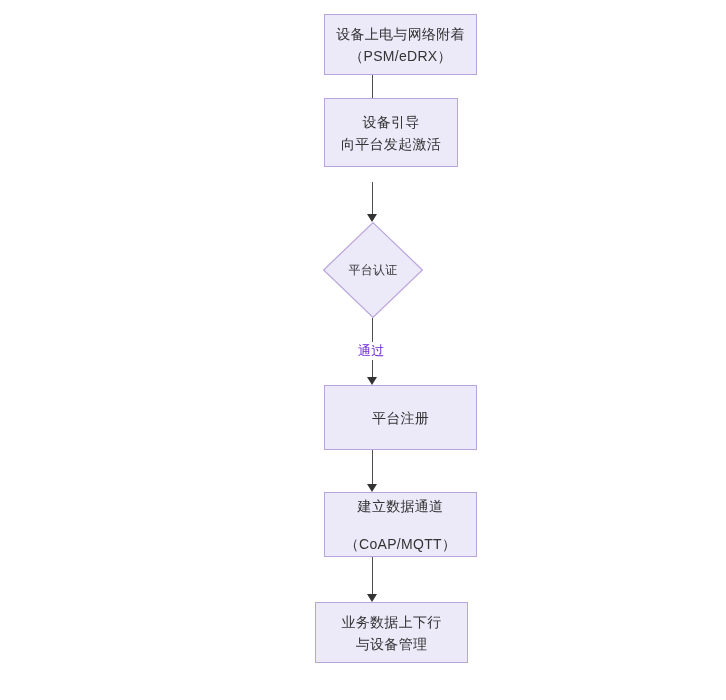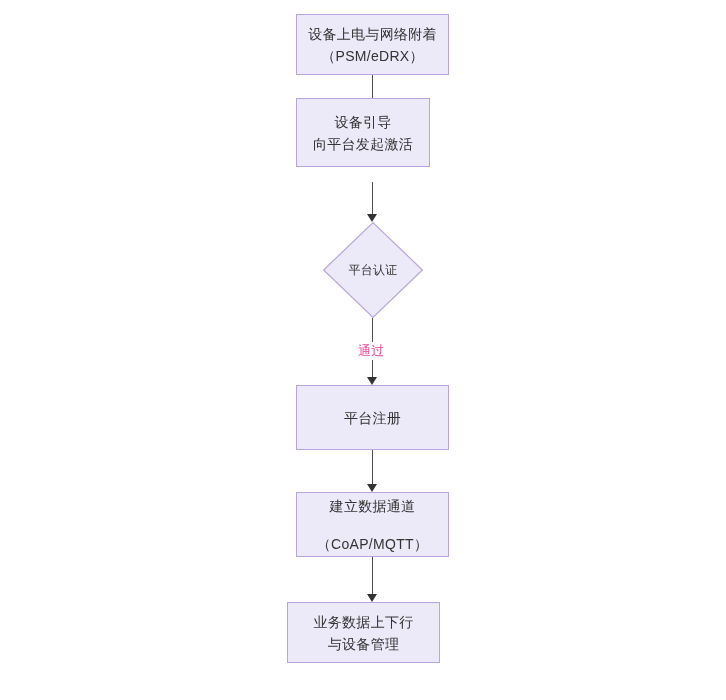--- a/index.html
+++ b/index.html
@@ -29,20 +29,21 @@
     display: flex;
     flex-direction: column;
     align-items: center;
     justify-content: center;
     color: #333333;
     font-size: 14px;
     line-height: 22px;
     letter-spacing: 0.3px;
     text-align: center;
     z-index: 3;
+    margin-left: 28px;
   }
   .node .line2 {
     display: block;
   }
   .diamond-wrap {
     position: absolute;
     z-index: 3;
   }
   .diamond-shape {
     position: absolute;
@@ -83,21 +84,21 @@
     height: 0;
     border-left: 5px solid transparent;
     border-right: 5px solid transparent;
     border-top: 8px solid #333333;
     left: -5px;
   }
   .edge-label {
     position: absolute;
     z-index: 4;
     background: #ffffff;
-    color: #ec4899;
+    color: #6d28d9;
     font-size: 13px;
     line-height: 18px;
     letter-spacing: 0.3px;
     padding: 0 2px;
     white-space: nowrap;
   }
 </style>
 </head>
 <body>
 

